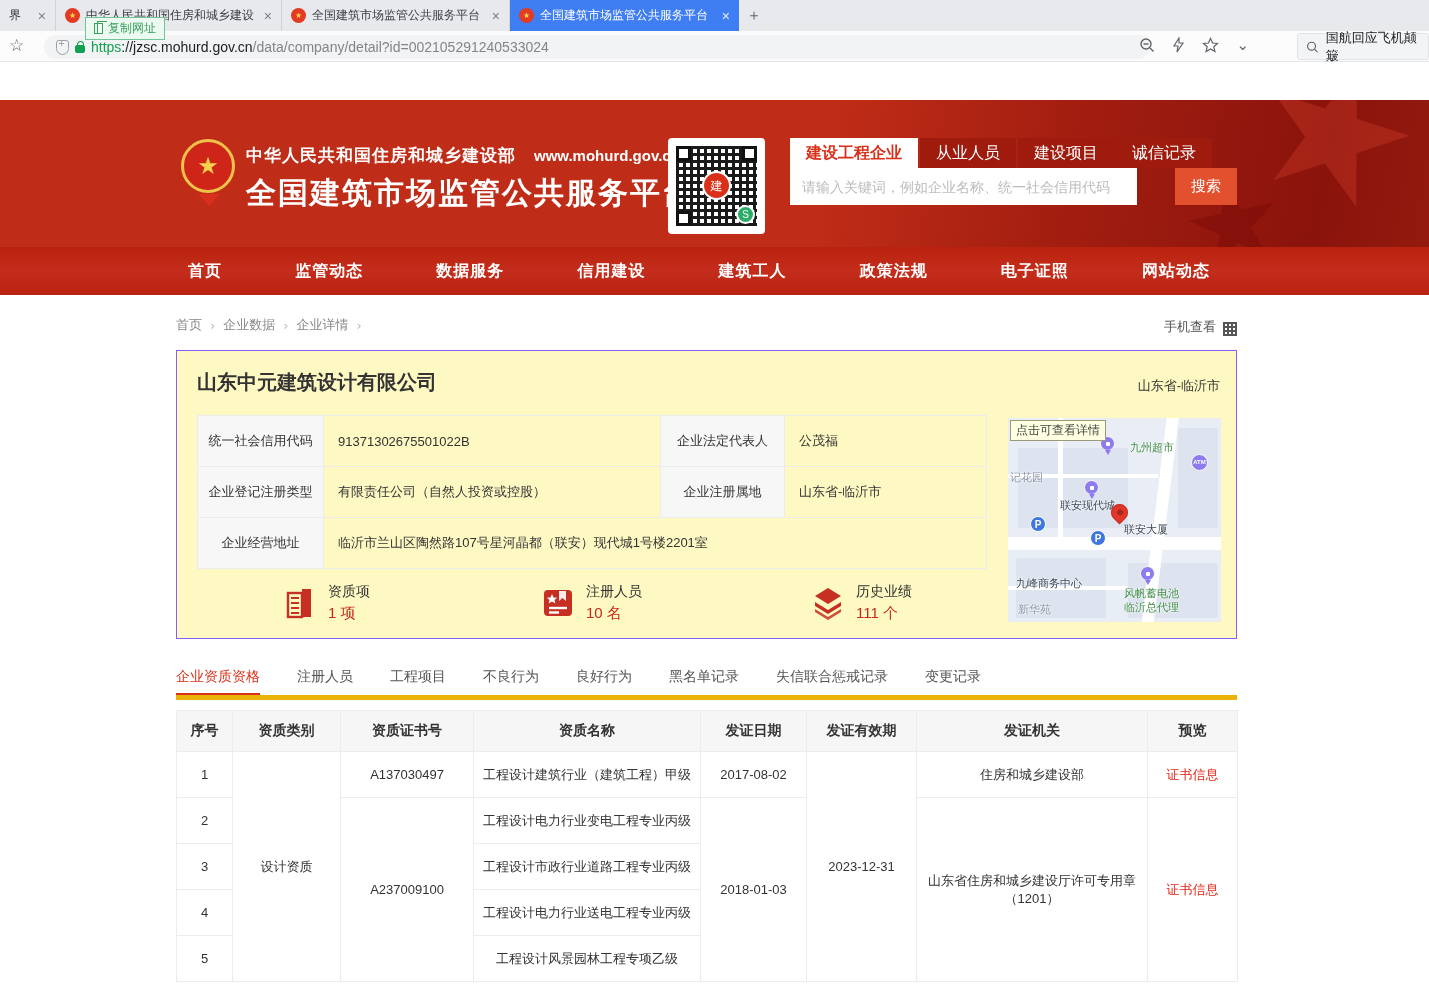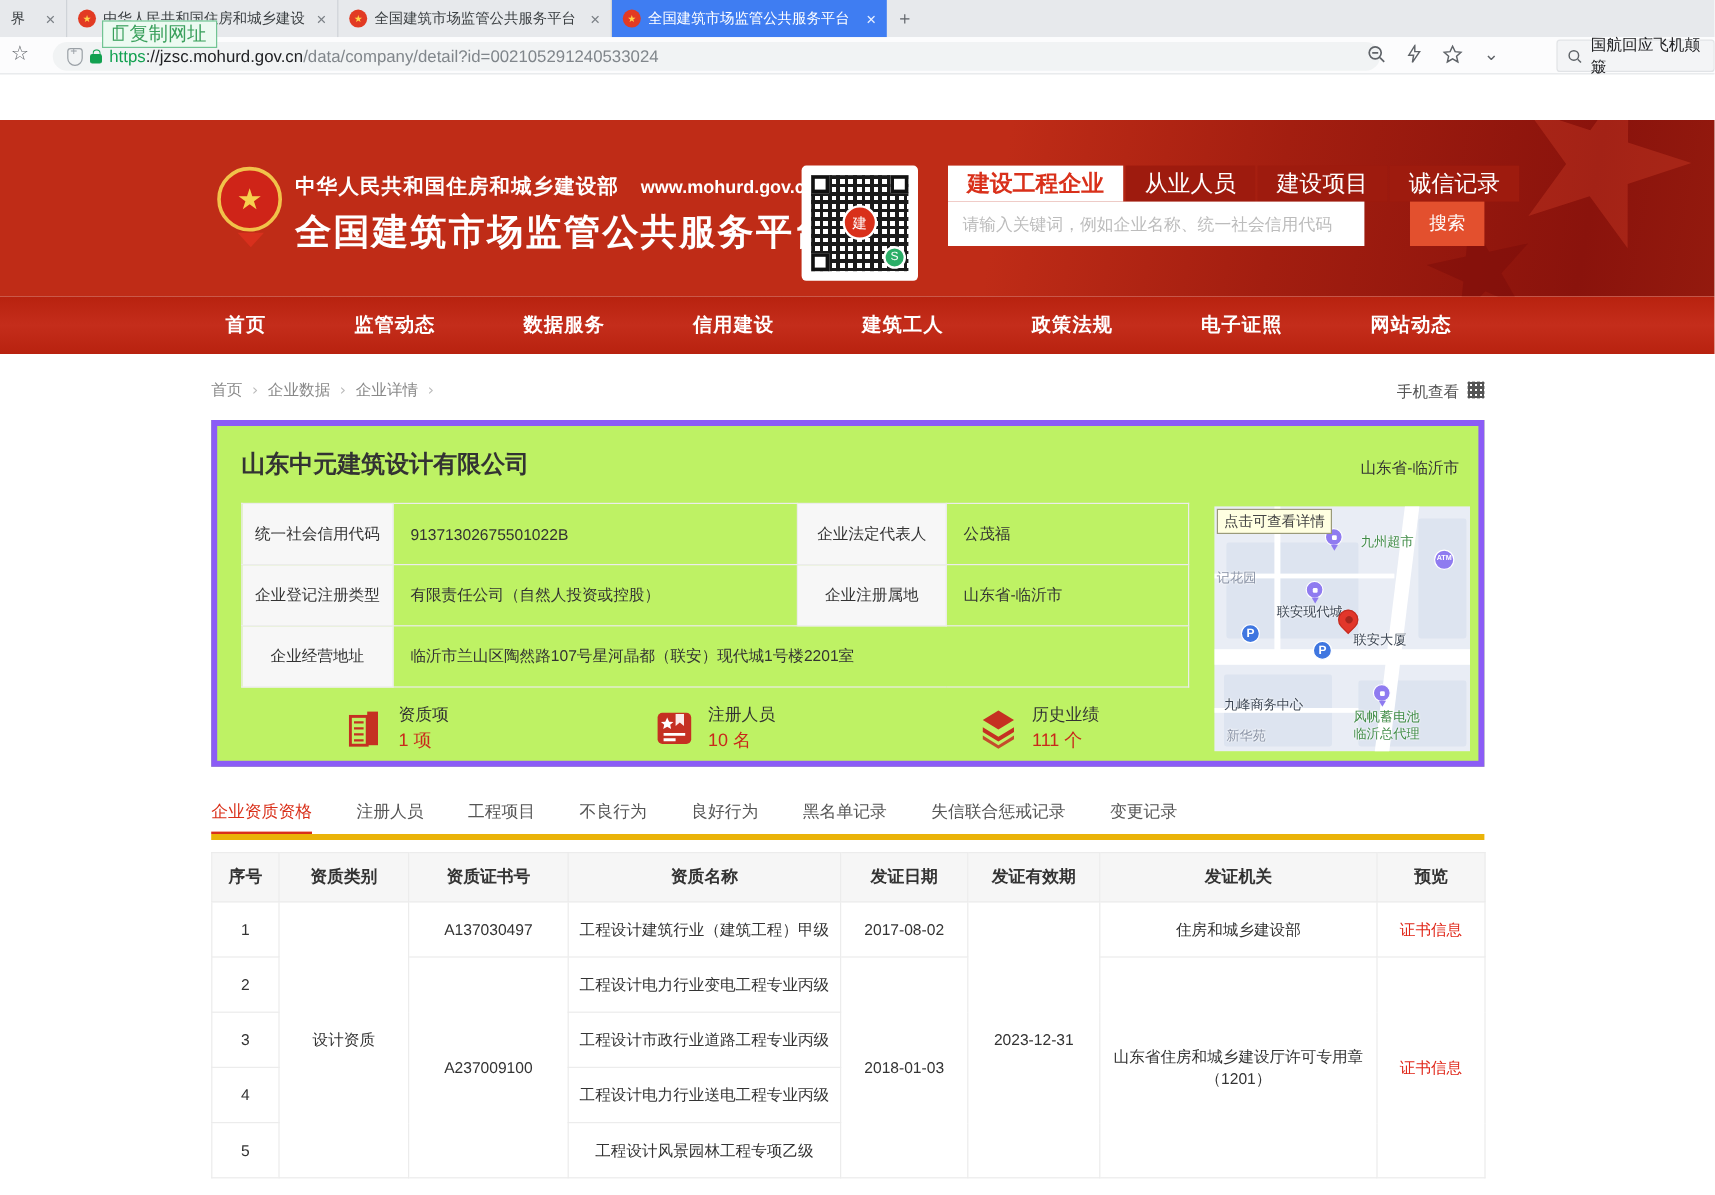--- a/index.html
+++ b/index.html
@@ -11,21 +11,21 @@
   .btab { display:flex; align-items:center; gap:6px; padding:0 9px; font-size:12px; color:#3c4043; border-right:1px solid #cfd3d8; white-space:nowrap; overflow:hidden; }
   .btab .tlabel { overflow:hidden; text-overflow:clip; white-space:nowrap; flex:1; }
   .btab .closex { color:#7a7f85; font-size:14px; line-height:1; cursor:pointer; flex:none; }
   .btab.partial { width:56px; border-left:none; }
   .btab.t2 { width:226px; } .btab.t3 { width:228px; }
   .btab.active { width:229px; background:#3f7df2; color:#fff; border-right:none; }
   .btab.active .closex { color:#eaf0ff; }
   .favicon { width:15px; height:15px; border-radius:50%; background:#e23a23; color:#ffd24a; font-size:8px; line-height:15px; text-align:center; flex:none; }
   .newtab { width:30px; display:flex; align-items:center; justify-content:center; color:#5f6368; font-size:15px; cursor:pointer; }
 
-  .copy-tooltip { position:absolute; top:17px; left:85px; height:23px; background:#ecfaf1; border:1px solid #71c493; color:#3aa05c; font-size:16px; display:flex; align-items:center; gap:5px; padding:0 8px; z-index:30; }
+  .copy-tooltip { position:absolute; top:17px; left:85px; height:23px; background:#ecfaf1; border:1px solid #71c493; color:#3aa05c; font-size:12px; display:flex; align-items:center; gap:5px; padding:0 8px; z-index:30; }
   .copy-glyph { position:relative; width:9px; height:11px; border:1px solid #3aa05c; background:#ecfaf1; }
   .copy-glyph:before { content:""; position:absolute; left:2px; top:-3px; width:9px; height:11px; border-left:1px solid #3aa05c; border-top:1px solid #3aa05c; }
 
   .toolbar { position:absolute; top:31px; left:0; width:100%; height:31px; background:#fcfcfd; border-bottom:1px solid #e4e6e9; }
   .bookmark-star { position:absolute; left:9px; top:4px; font-size:17px; color:#5f6368; }
   .urlbar { position:absolute; left:44px; top:4px; width:1106px; height:24px; border-radius:12px; background:#f1f3f4; display:flex; align-items:center; padding:0 12px; gap:6px; font-size:14px; }
   .shield { width:13px; height:15px; border:1.5px solid #9aa0a6; border-radius:3px 3px 7px 7px; position:relative; }
   .shield:after { content:"+"; position:absolute; left:1.5px; top:-3px; font-size:10px; color:#9aa0a6; }
   .lockico { width:10px; height:8px; border:1.5px solid #12a150; border-radius:2px; position:relative; margin-top:4px; background:#12a150; }
   .lockico:before { content:""; position:absolute; top:-5px; left:1px; width:5px; height:5px; border:1.5px solid #12a150; border-bottom:none; border-radius:4px 4px 0 0; }
@@ -48,41 +48,41 @@
   .ministry-line .site-url { font-size:15px; margin-left:18px; letter-spacing:0; }
   .site-title { font-size:30px; font-weight:bold; letter-spacing:2px; margin-top:6px; }
   .qrbox { position:absolute; left:668px; top:38px; width:97px; height:96px; background:#fff; border-radius:4px; padding:8px; }
   .qrpat { position:relative; width:81px; height:80px;
     background-image:repeating-linear-gradient(0deg,#1a1a1a 0 3px,transparent 3px 7px),repeating-linear-gradient(90deg,#1a1a1a 0 3px,#fff 3px 7px); }
   .qrpat .fnd { position:absolute; width:15px; height:15px; border:3px solid #111; background:#fff; }
   .fnd.a{left:0;top:0;} .fnd.b{right:0;top:0;} .fnd.c{left:0;bottom:0;}
   .qr-center { position:absolute; left:26px; top:25px; width:29px; height:29px; border-radius:50%; background:#d9301a; border:2px solid #fff; color:#fff; font-size:12px; text-align:center; line-height:26px; }
   .qr-wechat { position:absolute; right:2px; bottom:2px; width:19px; height:19px; border-radius:50%; background:#2aae67; border:2px solid #fff; color:#fff; font-size:10px; text-align:center; line-height:16px; }
   .hsearch-tabs { position:absolute; left:790px; top:38px; display:flex; gap:2px; }
-  .hstab { height:30px; padding:0 16px; background:#9e1b0e; color:#fff; font-size:19px; display:flex; align-items:center; cursor:pointer;text-align:center; }
+  .hstab { height:30px; padding:0 16px; background:#9e1b0e; color:#fff; font-size:16px; display:flex; align-items:center; cursor:pointer;text-align:center; }
   .hstab.active { background:#fff; color:#d9301a; font-weight:bold; }
   .hsearch-row { position:absolute; left:790px; top:68px; width:447px; height:37px; display:flex; }
   .hsearch-input { flex:1; height:37px; background:#fff; border:none; padding:0 12px; font-size:14px; color:#333; }
   .hsearch-input::placeholder { color:#bcbcbc; }
   .hsearch-btn { width:62px; height:37px; background:#e3502e; color:#fff; font-size:15px; border:none; cursor:pointer;margin-left:38px; }
 
   
   .mainnav { position:absolute; top:247px; left:0; width:100%; height:48px; background:linear-gradient(180deg,#b8220f 0%, #c42d1b 50%, #b8220f 100%); }
   .mainnav-inner { position:absolute; left:188px; width:1022px; height:48px; display:flex; justify-content:space-between; align-items:center; }
   .navitem { color:#fff; font-size:16px; font-weight:bold; cursor:pointer; letter-spacing:1px; }
 
   
   .breadcrumb { position:absolute; top:316px; left:176px; font-size:13px; color:#999; display:flex; gap:8px; align-items:center; }
   .crumb { cursor:pointer; color:#888; }
   .crumb-sep { color:#bbb; font-family:"DejaVu Sans",sans-serif; }
-  .mobileview { position:absolute; top:318px; right:192px; display:flex; align-items:flex-start; gap:7px; font-size:13px; color:#555; }
+  .mobileview { position:absolute; top:318px; right:192px; display:flex; align-items:flex-end; gap:7px; font-size:13px; color:#555; }
   .mini-qr { width:14px; height:14px; position:relative; background:repeating-linear-gradient(0deg,#555 0 2px,transparent 2px 4px),repeating-linear-gradient(90deg,#555 0 2px,#fff 2px 4px); }
 
   
-  .card { position:absolute; top:350px; left:176px; width:1061px; height:289px; border:5px solid #8b5cf6; background:#bef264; }
+  .card { position:absolute; top:350px; left:176px; width:1061px; height:289px; border:1px solid #8b5cf6; background:#fef9c3; }
   .company-name { position:absolute; left:20px; top:18px; font-size:20px; font-weight:bold; color:#333; }
   .company-region { position:absolute; right:16px; top:26px; font-size:13px; color:#333; }
   .info-table { position:absolute; left:20px; top:64px; width:789px; border-collapse:collapse; table-layout:fixed; }
   .info-table td { border:1px solid #ececec; height:51px; font-size:13px; color:#333; padding:0 14px; }
   .info-table td.lbl { background:#f7f7f7; text-align:center; padding:0 6px; }
   .c-l1{width:126px;} .c-v1{width:337px;} .c-l2{width:124px;} .c-v2{width:202px;}
 
   .stat { position:absolute; top:232px; display:flex; gap:10px; align-items:center; }
   .stat .txt { display:flex; flex-direction:column; gap:3px; }
   .stat .slabel { font-size:14px; color:#333; }

